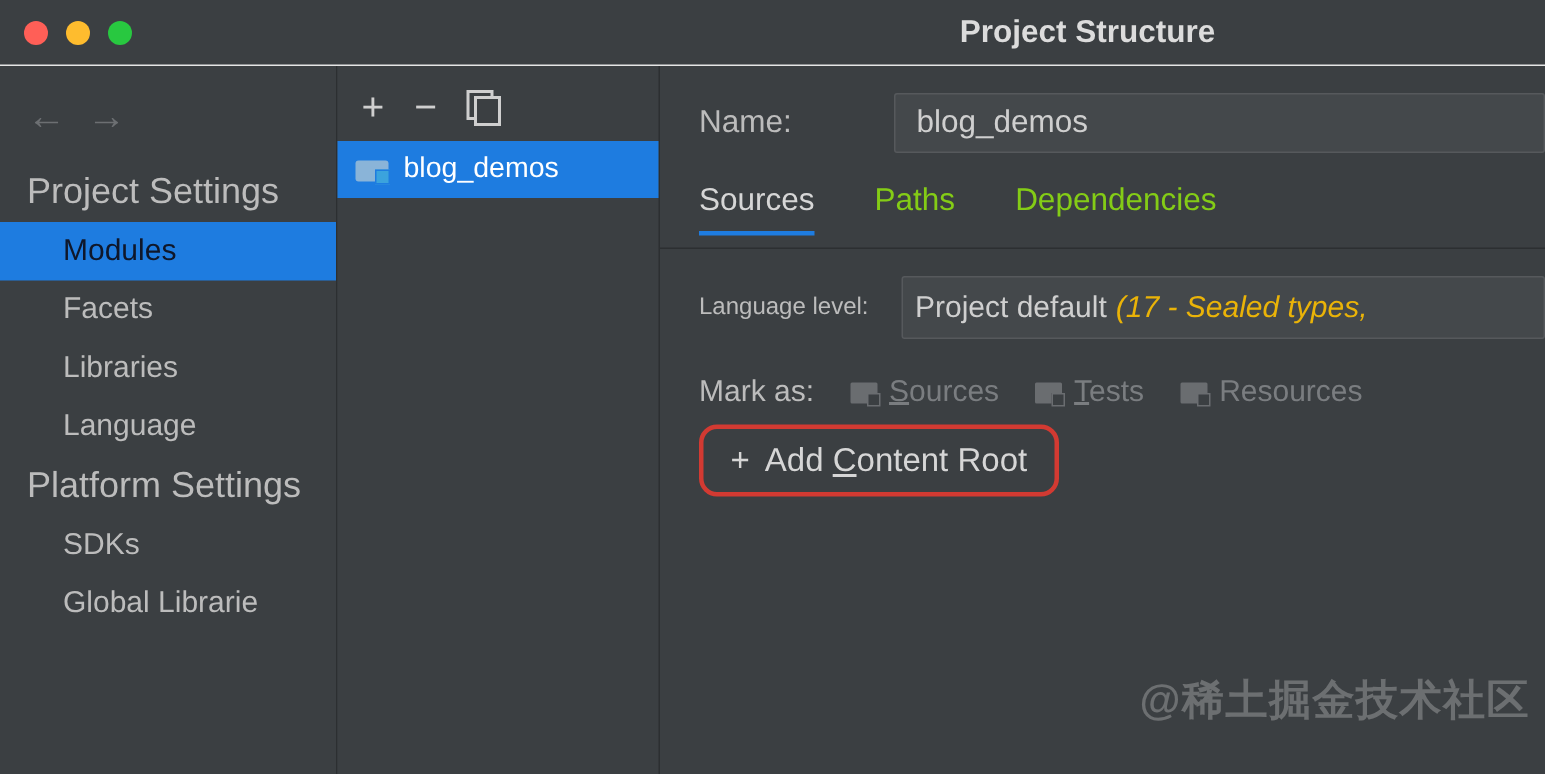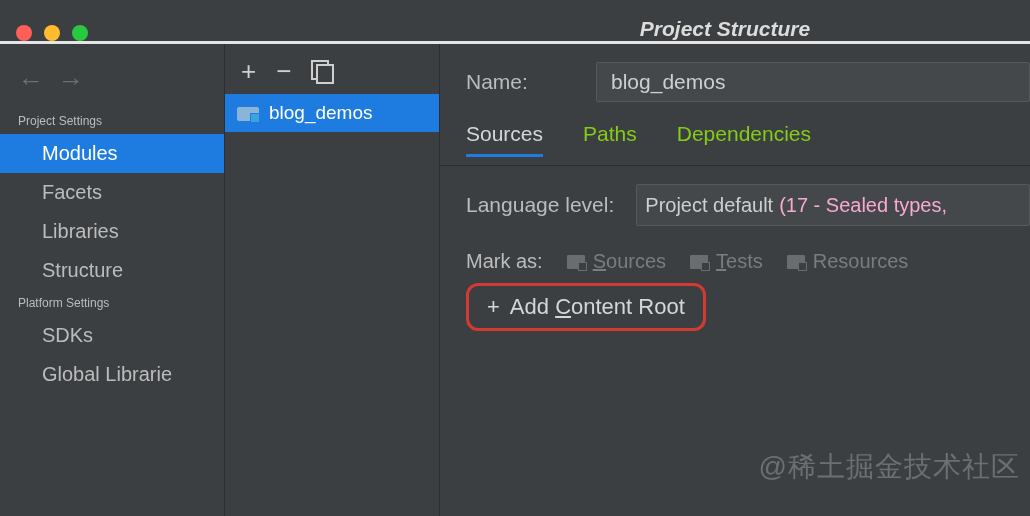--- a/index.html
+++ b/index.html
@@ -2,52 +2,51 @@
 <html><head>
 <meta charset="utf-8">
 <style>
   * { box-sizing: border-box; margin: 0; padding: 0; }
   html, body { width: 1030px; height: 516px; overflow: hidden; font-family: -apple-system, "Segoe UI", Arial, sans-serif; }
   body { background: #3b3f42; color: #bcbcbc; position: relative; }
 
   .titlebar {
     height: 44px;
     display: flex;
-    align-items: flex-end;
+    align-items: center;
     padding-left: 16px;
     background: #3b3f42;
-    border-bottom: 3px solid #e5e5e5;
+    border-bottom: 1px solid #e5e5e5;
     position: relative;
-    font-style: italic;
   }
   .traffic { display: flex; gap: 12px; }
   .dot { width: 16px; height: 16px; border-radius: 50%; }
   .dot.red { background: #ff5f57; }
   .dot.yellow { background: #febc2e; }
   .dot.green { background: #28c840; }
   .title-text {
     position: absolute; left: 0; right: 0; text-align: center;
     color: #dcdcdc; font-size: 21px; font-weight: 600; pointer-events: none;
     margin-left: 420px;
   }
 
   .main { display: flex; height: calc(100% - 44px); }
 
   .sidebar {
     width: 225px; background: #3b3f42; border-right: 1px solid #2c2f31;
     display: flex; flex-direction: column; padding-top: 10px;
   }
   .nav-arrows { display: flex; gap: 14px; padding: 10px 18px 18px; }
   .arrow-btn { color: #6c6f72; font-size: 26px; line-height: 1; cursor: default; }
-  .side-header { color: #bcbcbc; font-size: 12px; padding: 6px 18px; }
+  .side-header { color: #bcbcbc; font-size: 24px; padding: 6px 18px; }
   .side-item {
     color: #bcbcbc; font-size: 20px; padding: 8px 18px 8px 42px;
     cursor: pointer;
   }
-  .side-item.selected { background: #1e7ce0; color: #ffffff; }
+  .side-item.selected { background: #1e7ce0; color: #0f172a; }
 
   .middle {
     width: 215px; background: #3b3f42; border-right: 1px solid #2c2f31;
     display: flex; flex-direction: column; padding-top: 8px;
   }
   .mid-toolbar { display: flex; gap: 20px; align-items: center; padding: 6px 16px 10px; }
   .mid-tool { color: #cfcfcf; font-size: 26px; cursor: pointer; line-height: 1; }
   .copy-icon { display: inline-block; position: relative; width: 20px; height: 20px; }
   .copy-icon::before, .copy-icon::after {
     content: ""; position: absolute; border: 2px solid #cfcfcf;
@@ -79,45 +78,45 @@
     height: 40px; display: flex; align-items: center; padding: 0 14px;
     color: #cfcfcf; font-size: 21px; margin-right: 0;
   }
 
   .tabs { display: flex; gap: 40px; margin: 14px 0 8px; font-size: 21px; }
   .tab { color: #84cc16; padding-bottom: 8px; cursor: pointer; }
   .tab.active { color: #d6d6d6; border-bottom: 3px solid #1e7ce0; }
   .tabline { border-top: 1px solid #2c2f31; margin-bottom: 18px; margin-left: -26px; }
 
   .lang-row { display: flex; align-items: center; margin-bottom: 24px; }
-  .lang-label { color: #bcbcbc; font-size: 21px; margin-right: 22px; }
+  .lang-label { color: #bcbcbc; font-size: 16px; margin-right: 22px; }
   .select-box {
     flex: 1; background: #44484b; border: 1px solid #56595c; border-radius: 2px;
     height: 42px; display: flex; align-items: center; padding: 0 8px;
     color: #cfcfcf; font-size: 20px;
   }
-  .select-box .dim { color: #f9a8d4; margin-left: 6px; }
+  .select-box .dim { color: #eab308; margin-left: 6px; font-style: italic; }
 
   .markas-row { display: flex; align-items: center; gap: 24px; font-size: 20px; margin-bottom: 10px; }
   .markas-label { color: #bcbcbc; text-align: center; }
   .mark-btn { color: #7a7d80; display: flex; align-items: center; gap: 8px; cursor: pointer; }
   .mark-btn .mi { width: 18px; height: 14px; background: #6a6d70; display: inline-block; border-radius: 1px; position: relative; }
   .mark-btn .mi::after { content:""; position:absolute; right:-2px; bottom:-2px; width:7px; height:7px; background:#3b3f42; border:1px solid #6a6d70; }
   .mark-btn u { text-decoration: underline; text-decoration-color: #7a7d80; }
 
   .add-content {
     display: inline-flex; align-items: center; gap: 10px;
     color: #d6d6d6; font-size: 22px; padding: 8px 18px; cursor: pointer;
     border: 3px solid #d23a32; border-radius: 12px;
   }
   .plus { font-size: 22px; line-height: 1; }
 
   .watermark {
     position: absolute; right: 10px; bottom: 30px;
-    color: rgba(200,200,200,0.35); font-size: 28px; font-weight: 400;
+    color: rgba(200,200,200,0.35); font-size: 28px; font-weight: 700;
     pointer-events: none; letter-spacing: 1px;
   }
 </style>
 </head>
 <body>
 
 <div class="titlebar">
   <div class="traffic">
     <div class="dot red"></div>
     <div class="dot yellow"></div>
@@ -129,21 +128,21 @@
 <div class="main">
   <div class="sidebar">
     <div class="nav-arrows">
       <span class="arrow-btn">←</span>
       <span class="arrow-btn">→</span>
     </div>
     <div class="side-header">Project Settings</div>
     <div class="side-item selected">Modules</div>
     <div class="side-item">Facets</div>
     <div class="side-item">Libraries</div>
-    <div class="side-item">Structure</div>
+    <div class="side-item">Language</div>
     <div class="side-header">Platform Settings</div>
     <div class="side-item">SDKs</div>
     <div class="side-item">Global Librarie</div>
   </div>
 
   <div class="middle">
     <div class="mid-toolbar">
       <span class="mid-tool">+</span>
       <span class="mid-tool">−</span>
       <span class="mid-tool"><span class="copy-icon"></span></span>

